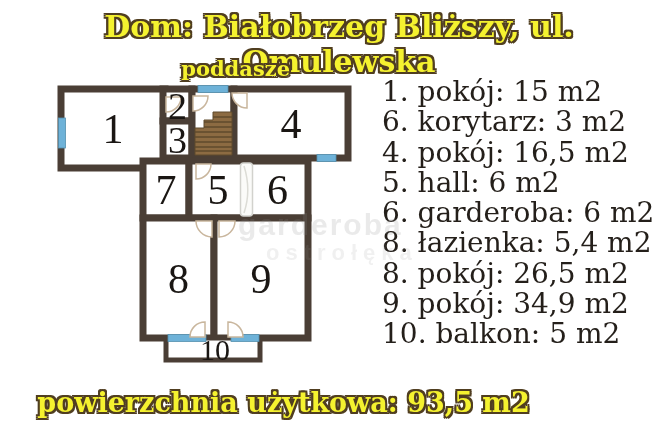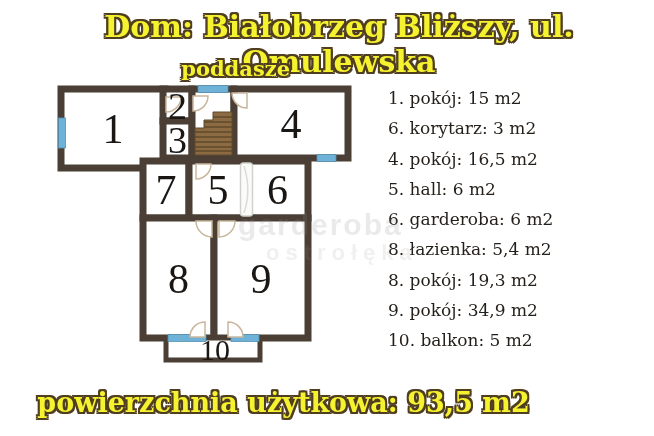--- a/index.html
+++ b/index.html
@@ -18,22 +18,22 @@
 
   #title{position:absolute;top:9px;left:12px;width:654px;text-align:center;
          font-size:30px;letter-spacing:0px;}
   #floor-label{position:absolute;top:56px;left:110px;width:180px;text-align:right;
          font-size:21px;}
   #footer-banner{position:absolute;top:387px;left:0;width:567px;text-align:center;
          font-size:27px;}
 
   #plan-svg{position:absolute;left:0;top:0;}
 
-  #legend{position:absolute;left:380px;top:75px;margin:8px;padding:0;list-style:none;
-          font-size:17px;line-height:30.3px;color:#241f1a;}
+  #legend{position:absolute;left:380px;top:75px;margin:2px;padding:0;list-style:none;
+          font-size:28px;line-height:30.3px;color:#241f1a;}
   #legend li{white-space:nowrap;}
 
   #watermark{position:absolute;left:238px;top:208px;z-index:3;pointer-events:none;
              font-family:"Liberation Sans",sans-serif;font-weight:bold;
              color:rgba(140,140,140,0.18);}
   #watermark .wm1{font-size:30px;letter-spacing:2px;}
   #watermark .wm2{font-size:22px;letter-spacing:6px;margin-left:28px;margin-top:-2px;
                   color:rgba(150,150,150,0.14);}
 
   .room-number{font-family:"Liberation Serif","DejaVu Serif",serif;fill:#1a1613;}
@@ -125,20 +125,20 @@
     <div class="wm2">ostrołęka</div>
   </div>
 
   <ul id="legend">
     <li>1. pokój: 15 m2</li>
     <li>6. korytarz: 3 m2</li>
     <li>4. pokój: 16,5 m2</li>
     <li>5. hall: 6 m2</li>
     <li>6. garderoba: 6 m2</li>
     <li>8. łazienka: 5,4 m2</li>
-    <li>8. pokój: 19,3 m2</li>
+    <li>8. pokój: 26,5 m2</li>
     <li>9. pokój: 34,9 m2</li>
     <li>10. balkon: 5 m2</li>
   </ul>
 
   <div id="footer-banner" class="yellow-text">powierzchnia użytkowa: 93,5 m2</div>
 
 </div>
 
 </body></html>

